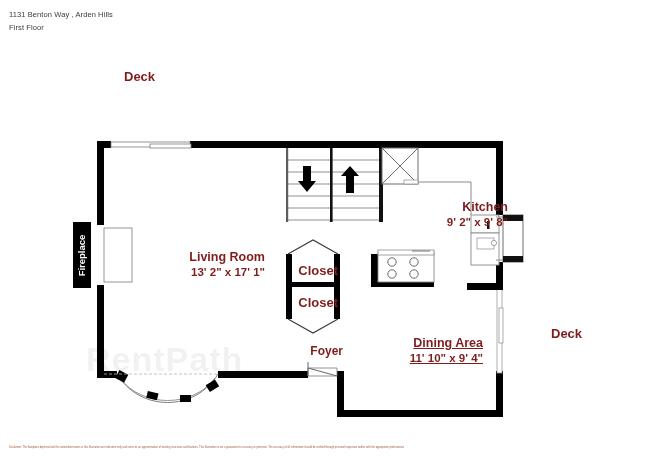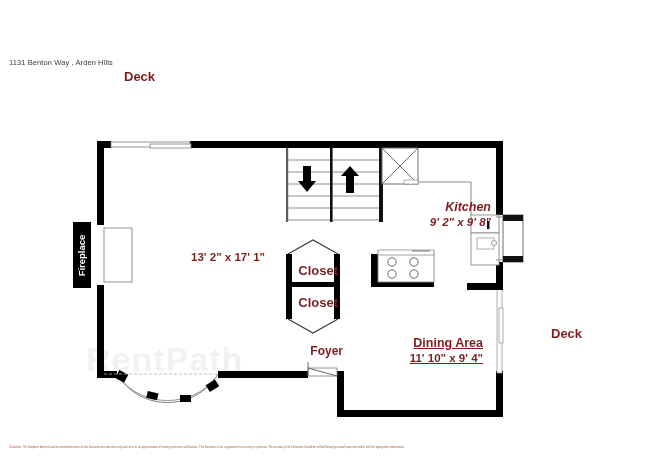--- a/index.html
+++ b/index.html
@@ -18,21 +18,20 @@
 
   
   .header {
     position: absolute;
     left: 9px;
     top: 8px;
     font-size: 7.5px;
     line-height: 13px;
     color: #3a3a3a;
     letter-spacing: .1px;
-    margin-top: 48px;
   }
   .header div { white-space: nowrap; }
 
   
   .plan {
     position: absolute;
     left: 0;
     top: 0;
     width: 650px;
     height: 460px;
@@ -102,20 +101,21 @@
     line-height: 4.1px;
     color: #9a5a3a;
     font-family: "Liberation Sans", sans-serif;
   }
 </style>
 </head>
 <body>
 
 <div class="header">
   <div>1131 Benton Way , Arden Hills</div>
+  <div>First Floor</div>
 </div>
 
 <div class="plan">
 <svg width="650" height="460" viewBox="0 0 650 460" xmlns="http://www.w3.org/2000/svg">
 
   <g fill="#000">
 
     <rect x="97" y="141" width="14" height="7"></rect>
 
     <rect x="190" y="141" width="313" height="7"></rect>
@@ -264,24 +264,25 @@
 
 <div class="lbl lbl-deck" style="left:124px; top:69px;">Deck</div>
 
 <div class="lbl lbl-deck" style="left:551px; top:326px;">Deck</div>
 
 <div class="fireplace-block">
   <span>Fireplace</span>
 </div>
 
 <div class="lbl lbl-room" style="left:135px; top:250px; width:130px;">
+  <span class="name">Living Room</span>
   <span class="dims">13' 2" x 17' 1"</span>
 </div>
 
-<div class="lbl lbl-room" style="left:399px; top:200px; width:92px;font-style:italic;">
+<div class="lbl lbl-room" style="left:416px; top:200px; width:92px;">
   <span class="name">Kitchen</span>
   <span class="dims">9' 2" x 9' 8"</span>
 </div>
 
 <div class="lbl lbl-room" style="left:373px; top:336px; width:110px;text-decoration:underline;">
   <span class="name">Dining Area</span>
   <span class="dims">11' 10" x 9' 4"</span>
 </div>
 
 <div class="lbl lbl-closet" style="left:288px; top:263px; width:50px;">Closet</div>

